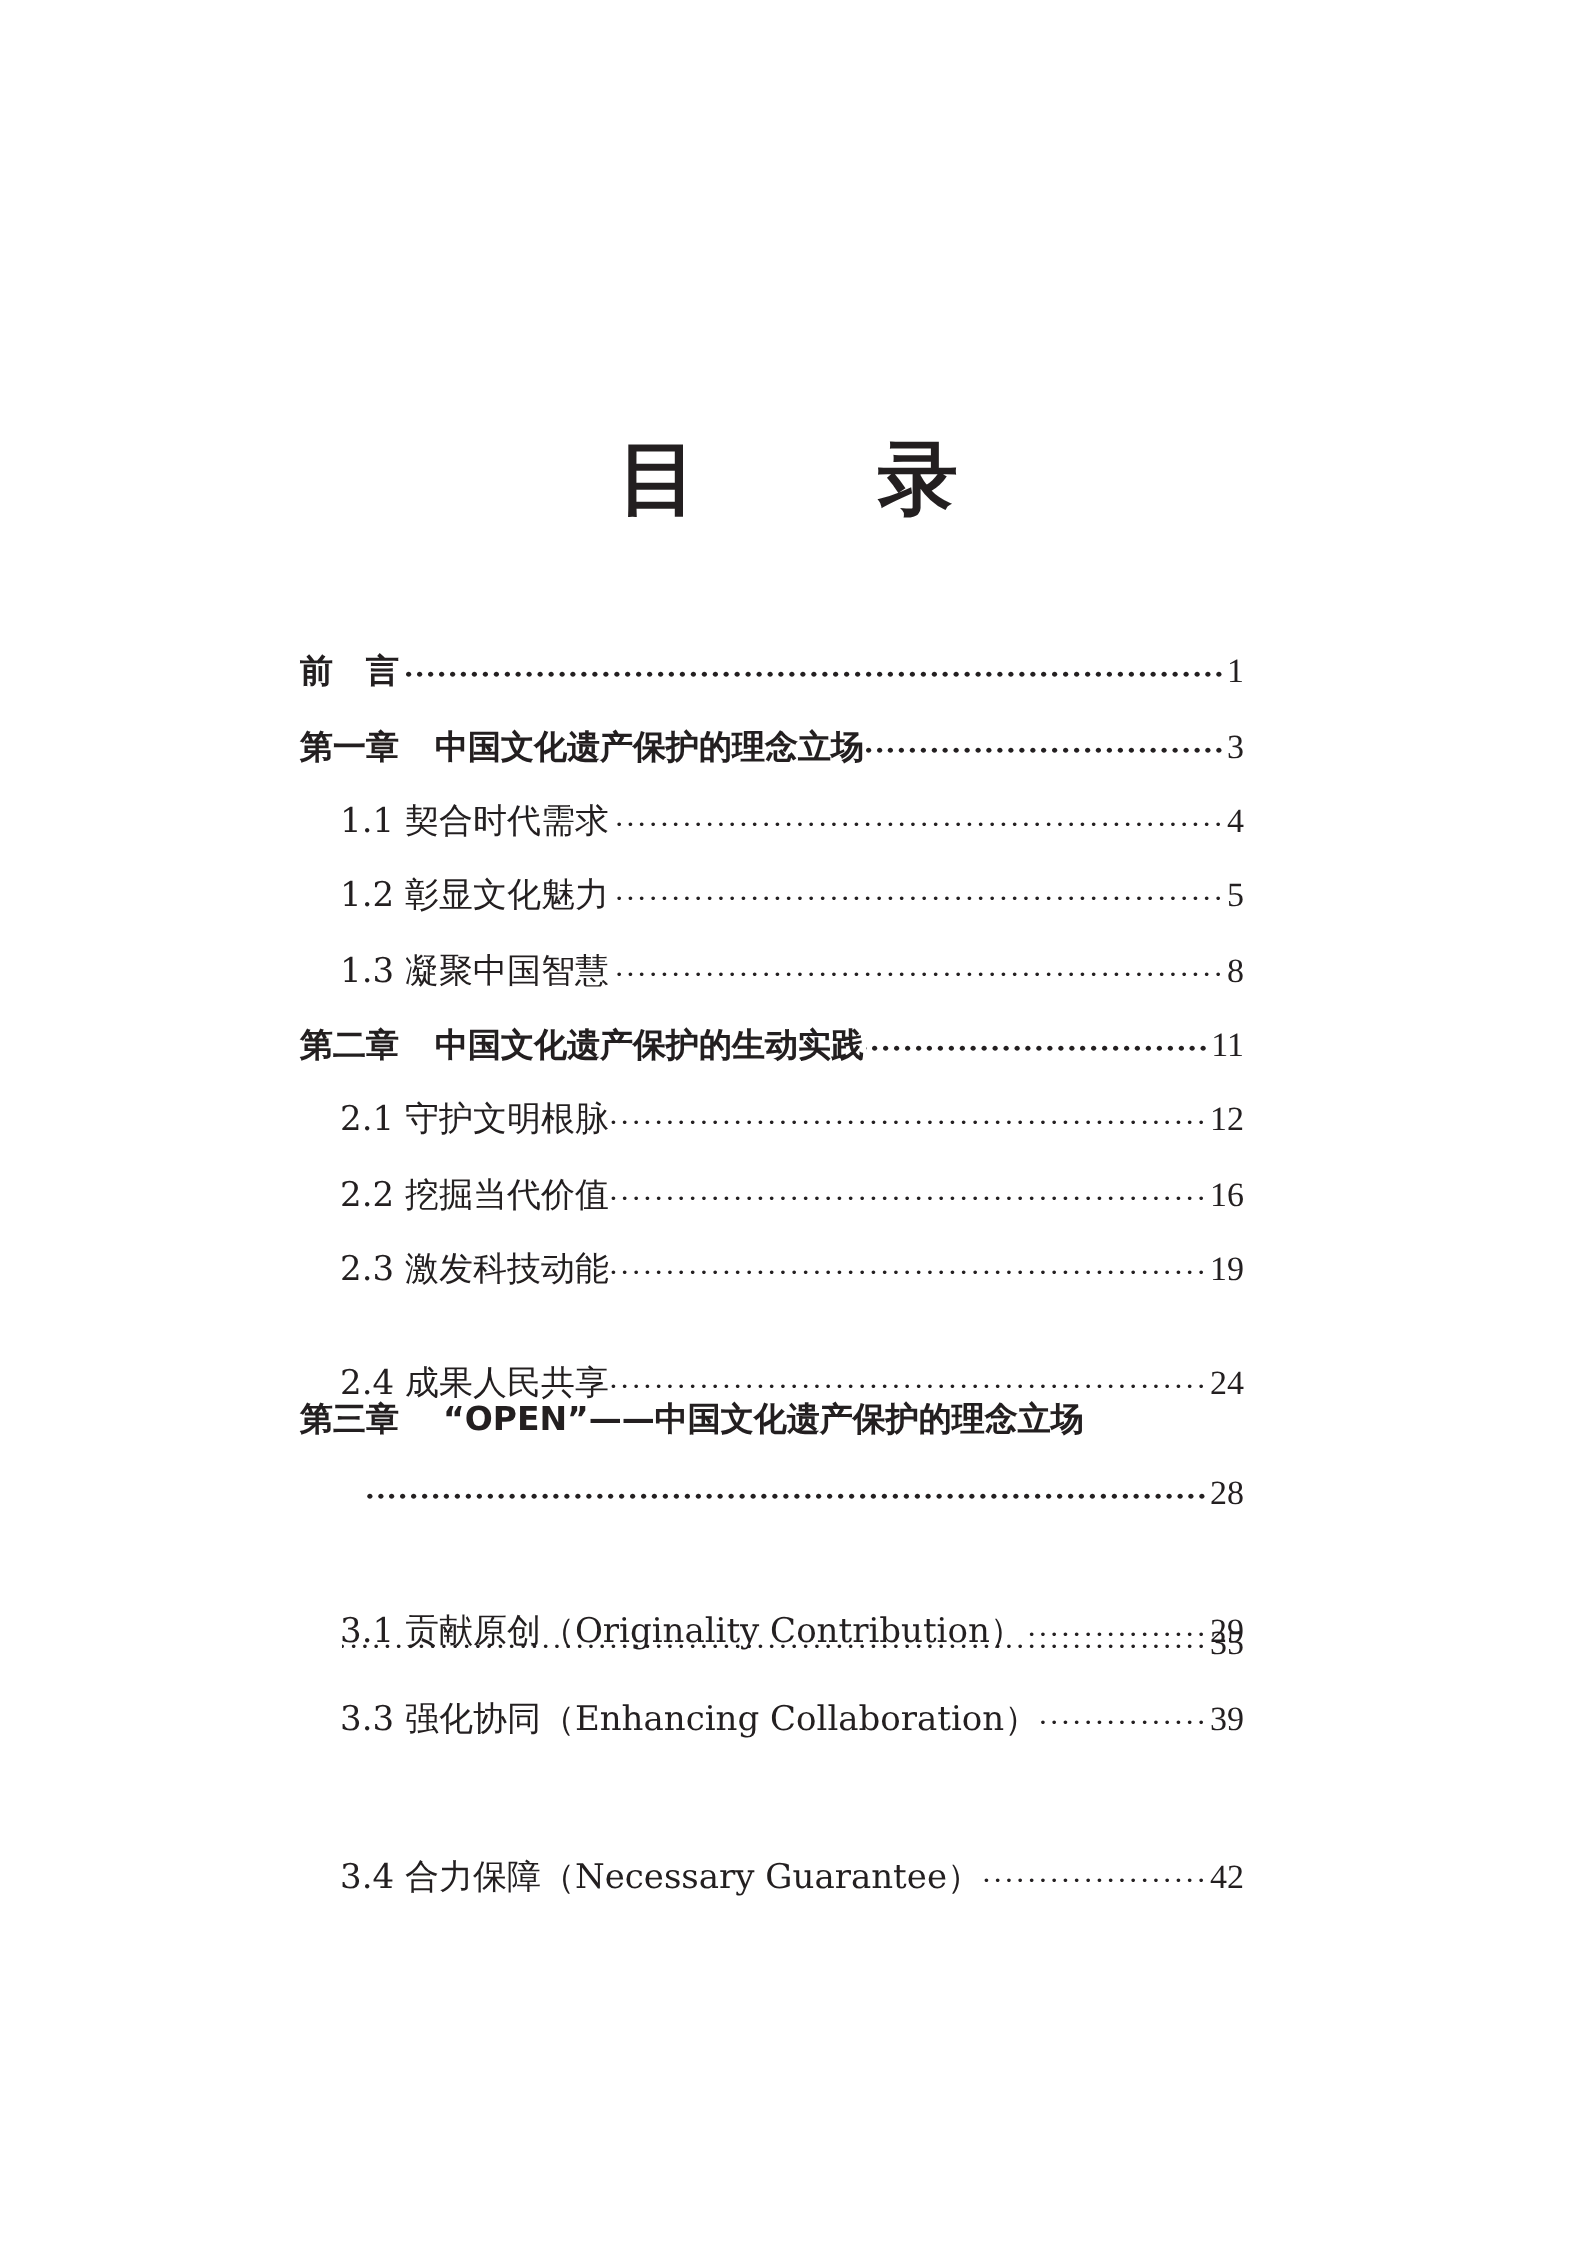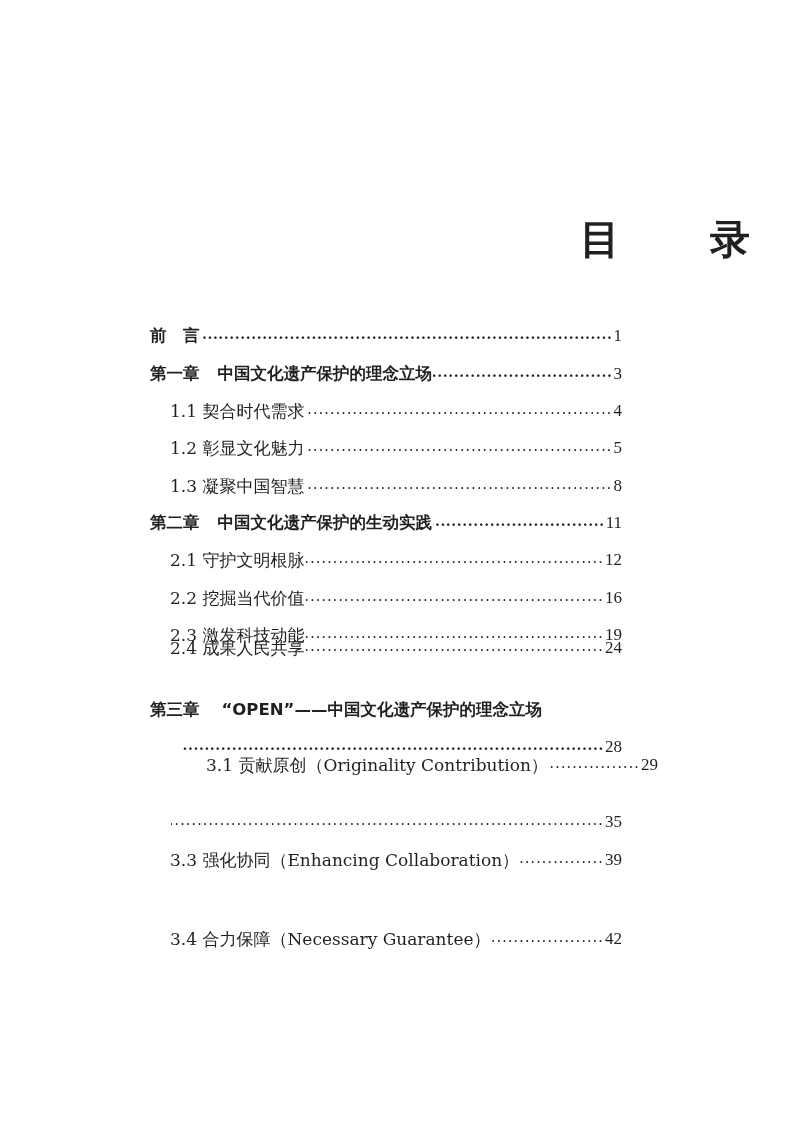--- a/index.html
+++ b/index.html
@@ -1,18 +1,18 @@
 <!DOCTYPE html>
 <html><head>
 <meta charset="utf-8">
 <style>
   html, body { margin:0; padding:0; }
   body { width:788px; height:1122px; background:#ffffff; position:relative; overflow:hidden;
          font-family: "DejaVu Serif", "Liberation Serif", serif; color:#231f20; }
-  .title { position:absolute; top:212px; left:0; width:788px; text-align:right;
+  .title { position:absolute; top:212px; left:0; width:788px; text-align:center;
            font-size:40px; font-weight:bold; letter-spacing:38px; padding-left:38px; box-sizing:border-box;
            font-family:"DejaVu Serif", serif; }
   .row { position:absolute; left:150px; width:472px; height:24px; display:flex; align-items:flex-end;
          font-size:17px; line-height:24px; white-space:nowrap; }
   .row.sec { left:170px; width:452px; }
   .row .label { flex:0 0 auto; }
   .chap .label { font-family:"DejaVu Sans", sans-serif; font-weight:bold; font-size:16.5px; }
   .row .dots { flex:1 1 auto; overflow:hidden; margin:0 1px; position:relative; height:24px; }
   .row .dots::before { content:"······································································································································";
          position:absolute; right:0; bottom:0; letter-spacing:1.2px; font-size:14px; line-height:20px; color:#231f20; }
@@ -75,35 +75,35 @@
   <span class="dots"></span>
   <span class="page">16</span>
 </div>
 
 <div class="row sec" style="top:623px;">
   <span class="label">2.3 激发科技动能</span>
   <span class="dots"></span>
   <span class="page">19</span>
 </div>
 
-<div class="row sec" style="top:636px;justify-content:flex-end;">
+<div class="row sec" style="top:680px;justify-content:flex-end;">
   <span class="label">2.4 成果人民共享</span>
   <span class="dots"></span>
   <span class="page">24</span>
 </div>
 
 <div class="row chap" style="top:698px;">
   <span class="label"><span>第三章</span><span class="gap-wide"></span><span>“OPEN”——中国文化遗产保护的理念立场</span></span>
 </div>
 <div class="row chap cont" style="top:735px;">
   <span class="dots"></span>
   <span class="page">28</span>
 </div>
 
-<div class="row sec" style="top:753px;margin-left:36px;">
+<div class="row sec" style="top:804px;">
   <span class="label">3.1 贡献原创（Originality Contribution）</span>
   <span class="dots sp"></span>
   <span class="page">29</span>
 </div>
 
 <div class="row sec" style="top:810px;">
   <span class="dots sp"></span>
   <span class="page">35</span>
 </div>
 

